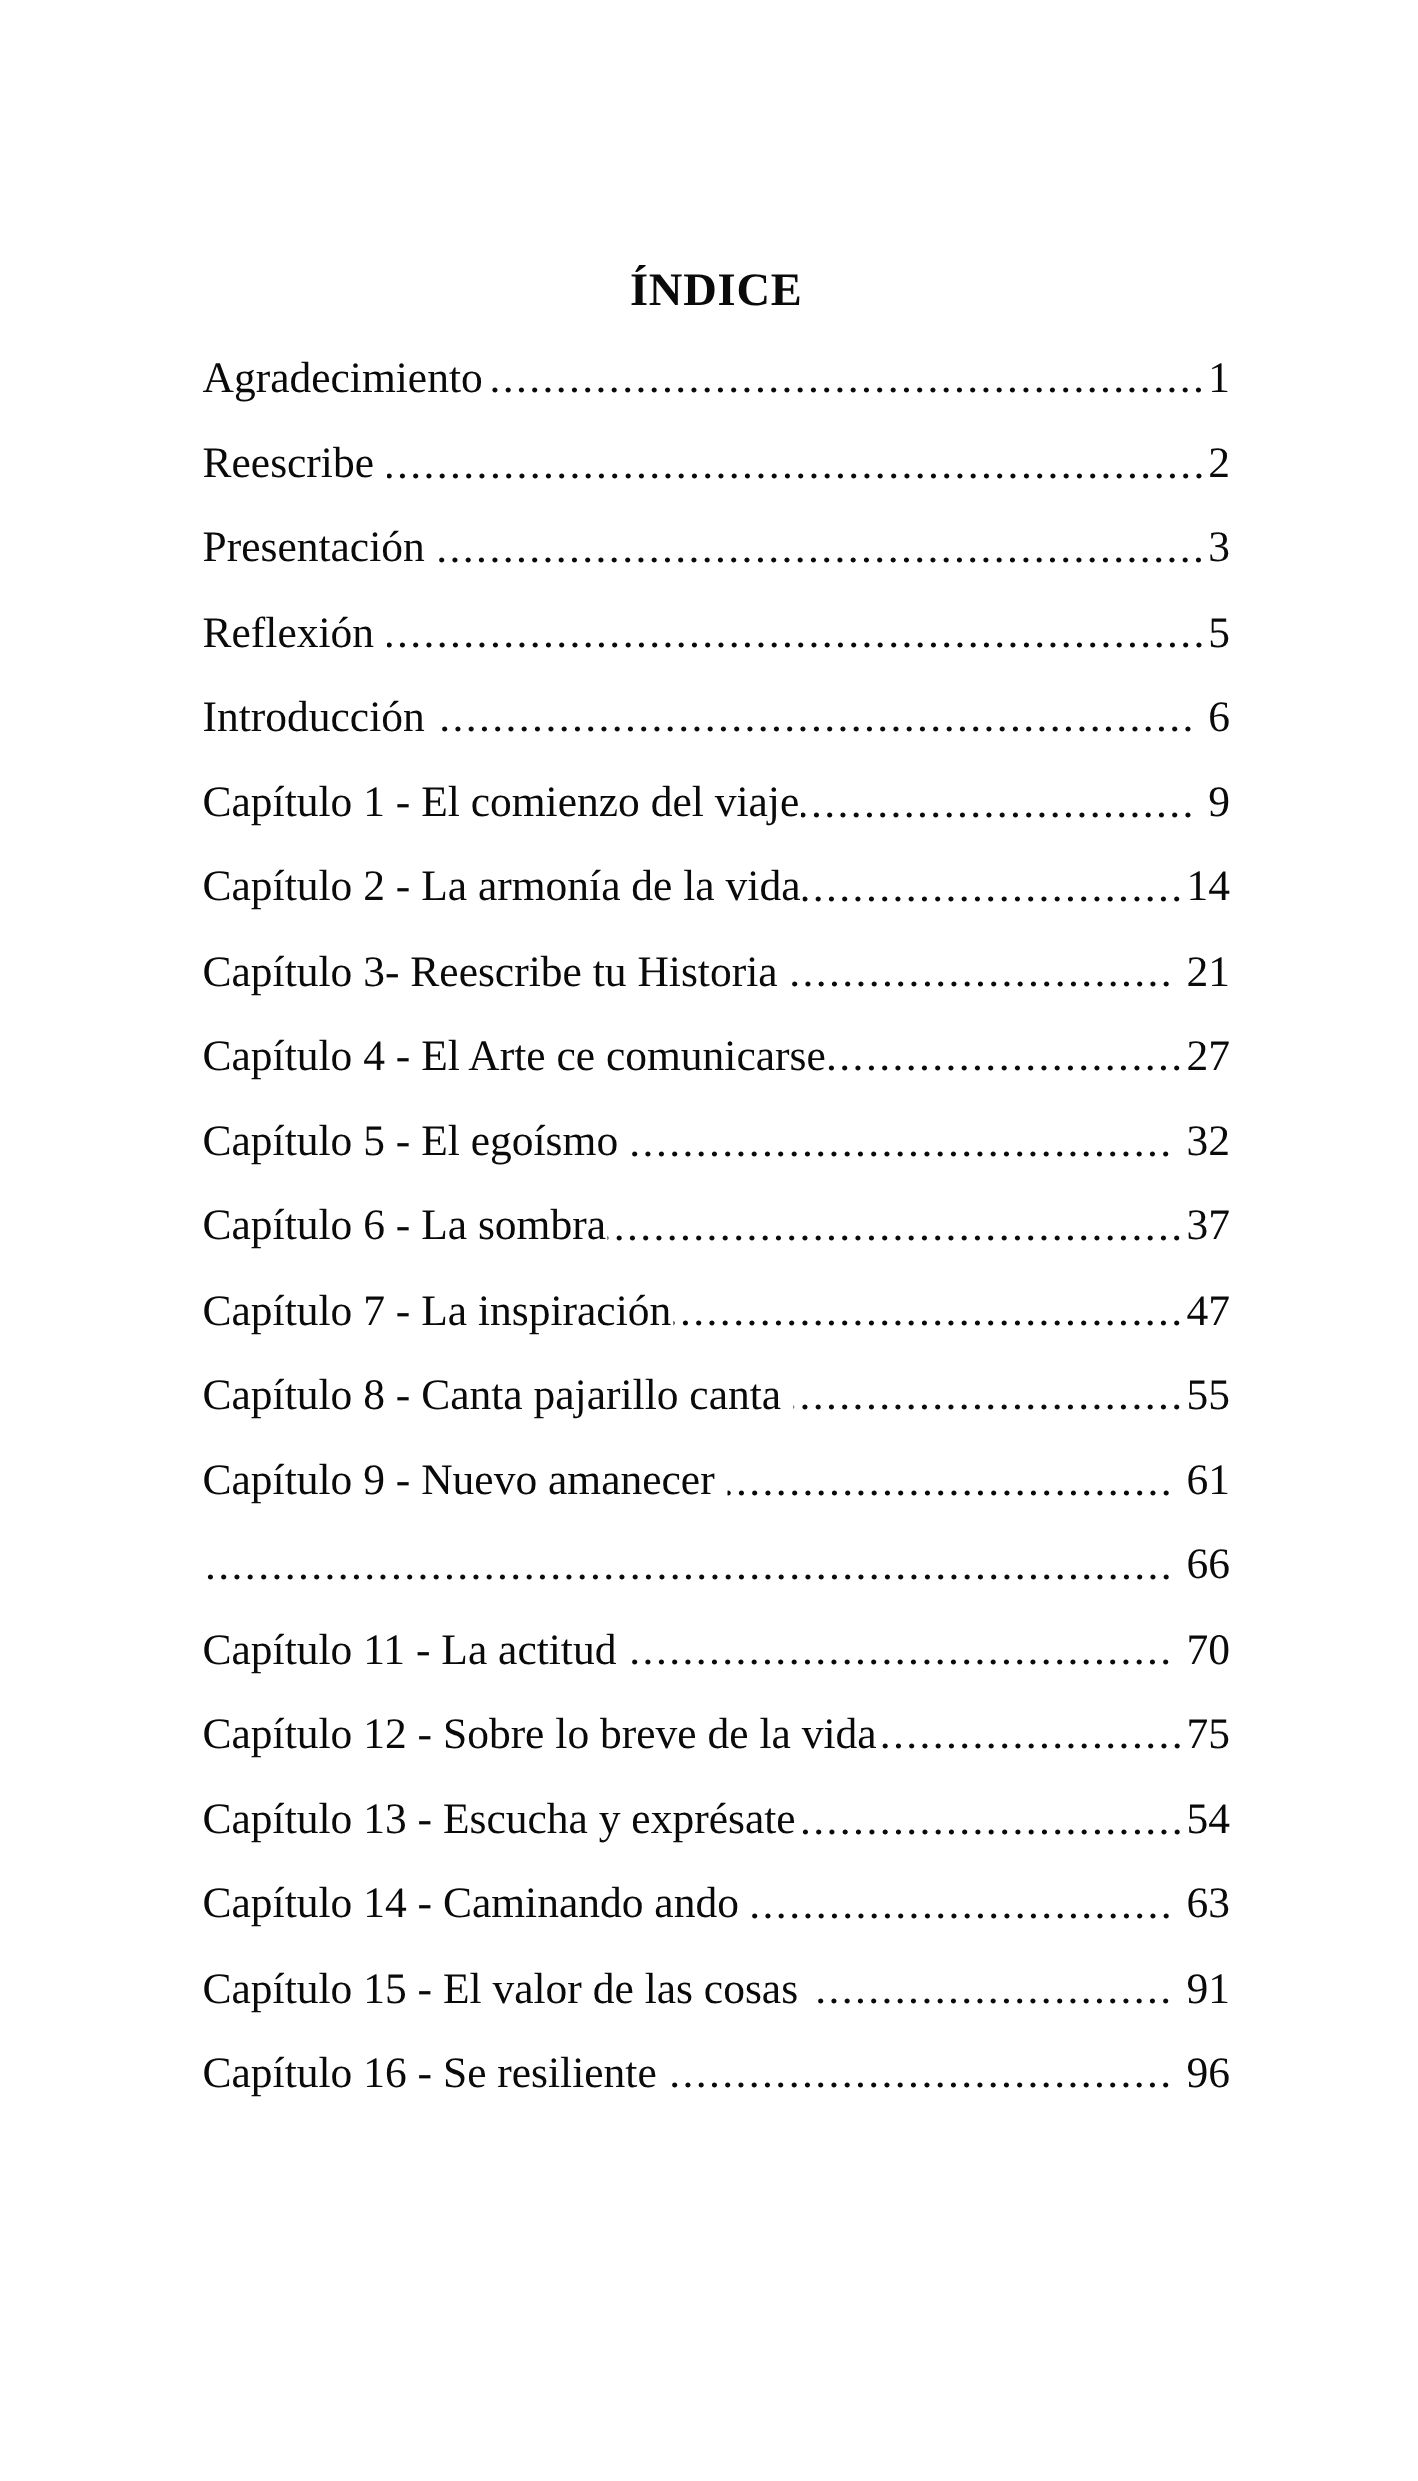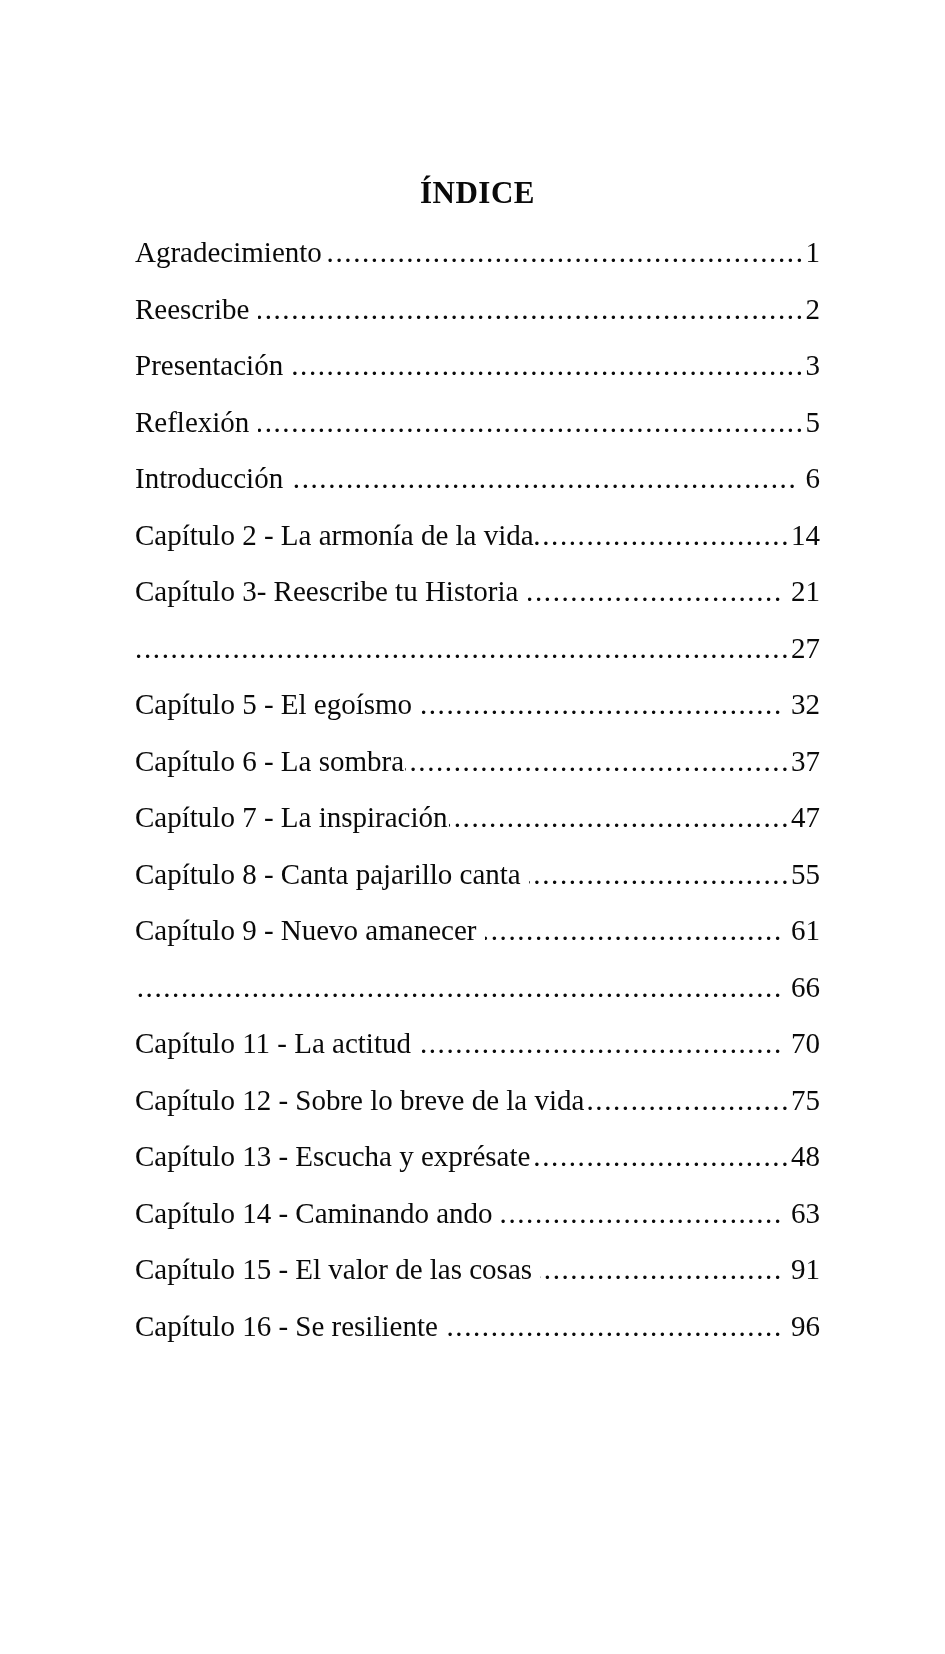--- a/index.html
+++ b/index.html
@@ -88,30 +88,36 @@
     <span class="label">Reflexión </span>
     <span class="leader"></span>
     <span class="pagenum">5</span>
   </div>
       <div class="toc-entry">
     <span class="label">Introducción </span>
     <span class="leader"></span>
     <span class="pagenum"> 6</span>
   </div>
       <div class="toc-entry">
+    <span class="label">Capítulo 1 - El comienzo del viaje</span>
+    <span class="leader"></span>
+    <span class="pagenum"> 9</span>
+  </div>
+      <div class="toc-entry">
     <span class="label">Capítulo 2 - La armonía de la vida</span>
     <span class="leader"></span>
     <span class="pagenum">14</span>
   </div>
       <div class="toc-entry">
     <span class="label">Capítulo 3- Reescribe tu Historia </span>
     <span class="leader"></span>
     <span class="pagenum"> 21</span>
   </div>
       <div class="toc-entry">
+    <span class="label">Capítulo 4 - El Arte ce comunicarse</span>
     <span class="leader"></span>
     <span class="pagenum">27</span>
   </div>
       <div class="toc-entry">
     <span class="label">Capítulo 5 - El egoísmo </span>
     <span class="leader"></span>
     <span class="pagenum"> 32</span>
   </div>
       <div class="toc-entry">
     <span class="label">Capítulo 6 - La sombra</span>
@@ -143,21 +149,21 @@
     <span class="pagenum"> 70</span>
   </div>
       <div class="toc-entry">
     <span class="label">Capítulo 12 - Sobre lo breve de la vida</span>
     <span class="leader"></span>
     <span class="pagenum">75</span>
   </div>
       <div class="toc-entry">
     <span class="label">Capítulo 13 - Escucha y exprésate</span>
     <span class="leader"></span>
-    <span class="pagenum">48</span>
+    <span class="pagenum">54</span>
   </div>
       <div class="toc-entry">
     <span class="label">Capítulo 14 - Caminando ando </span>
     <span class="leader"></span>
     <span class="pagenum"> 63</span>
   </div>
       <div class="toc-entry">
     <span class="label">Capítulo 15 - El valor de las cosas </span>
     <span class="leader"></span>
     <span class="pagenum"> 91</span>

